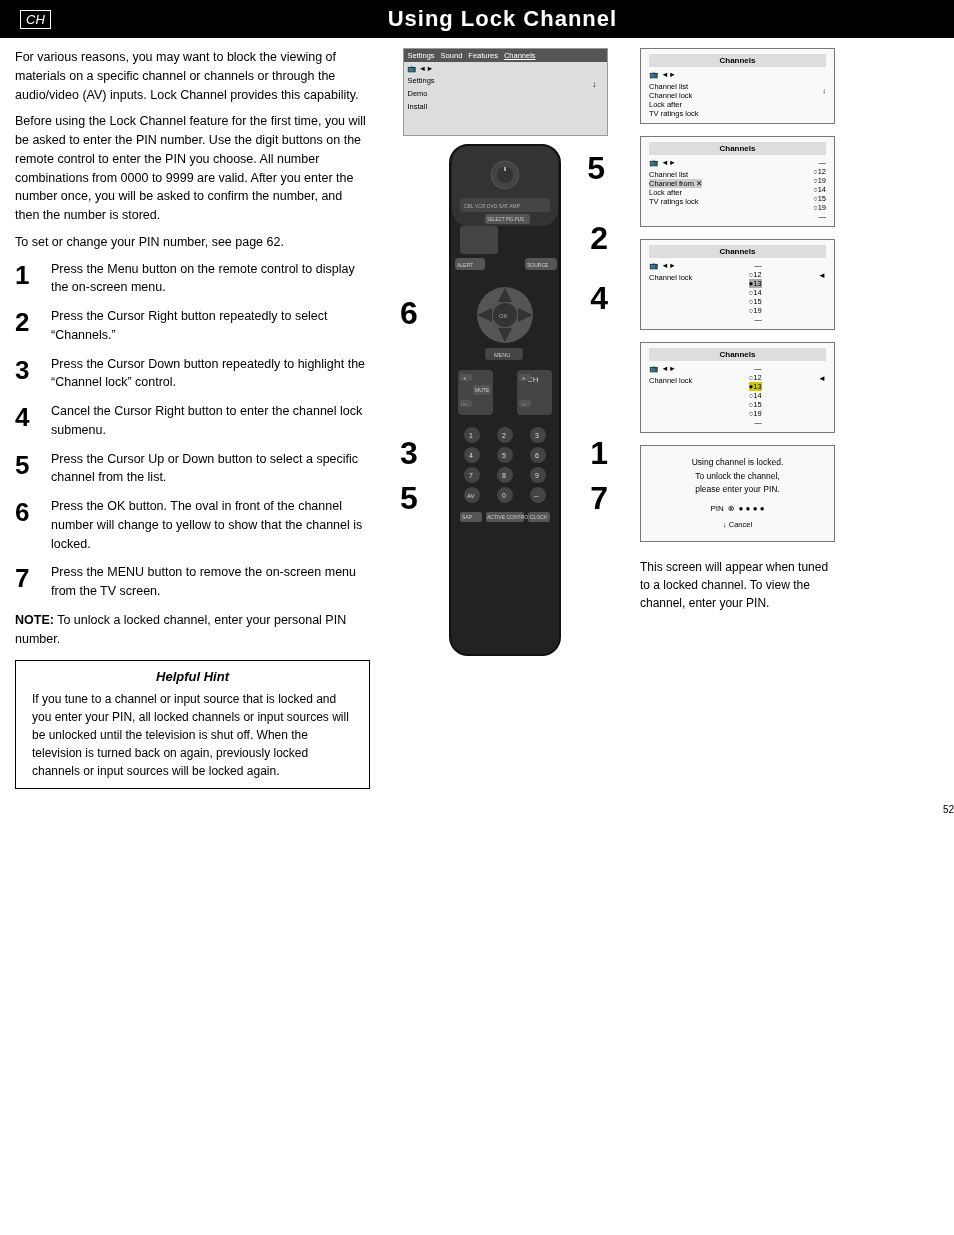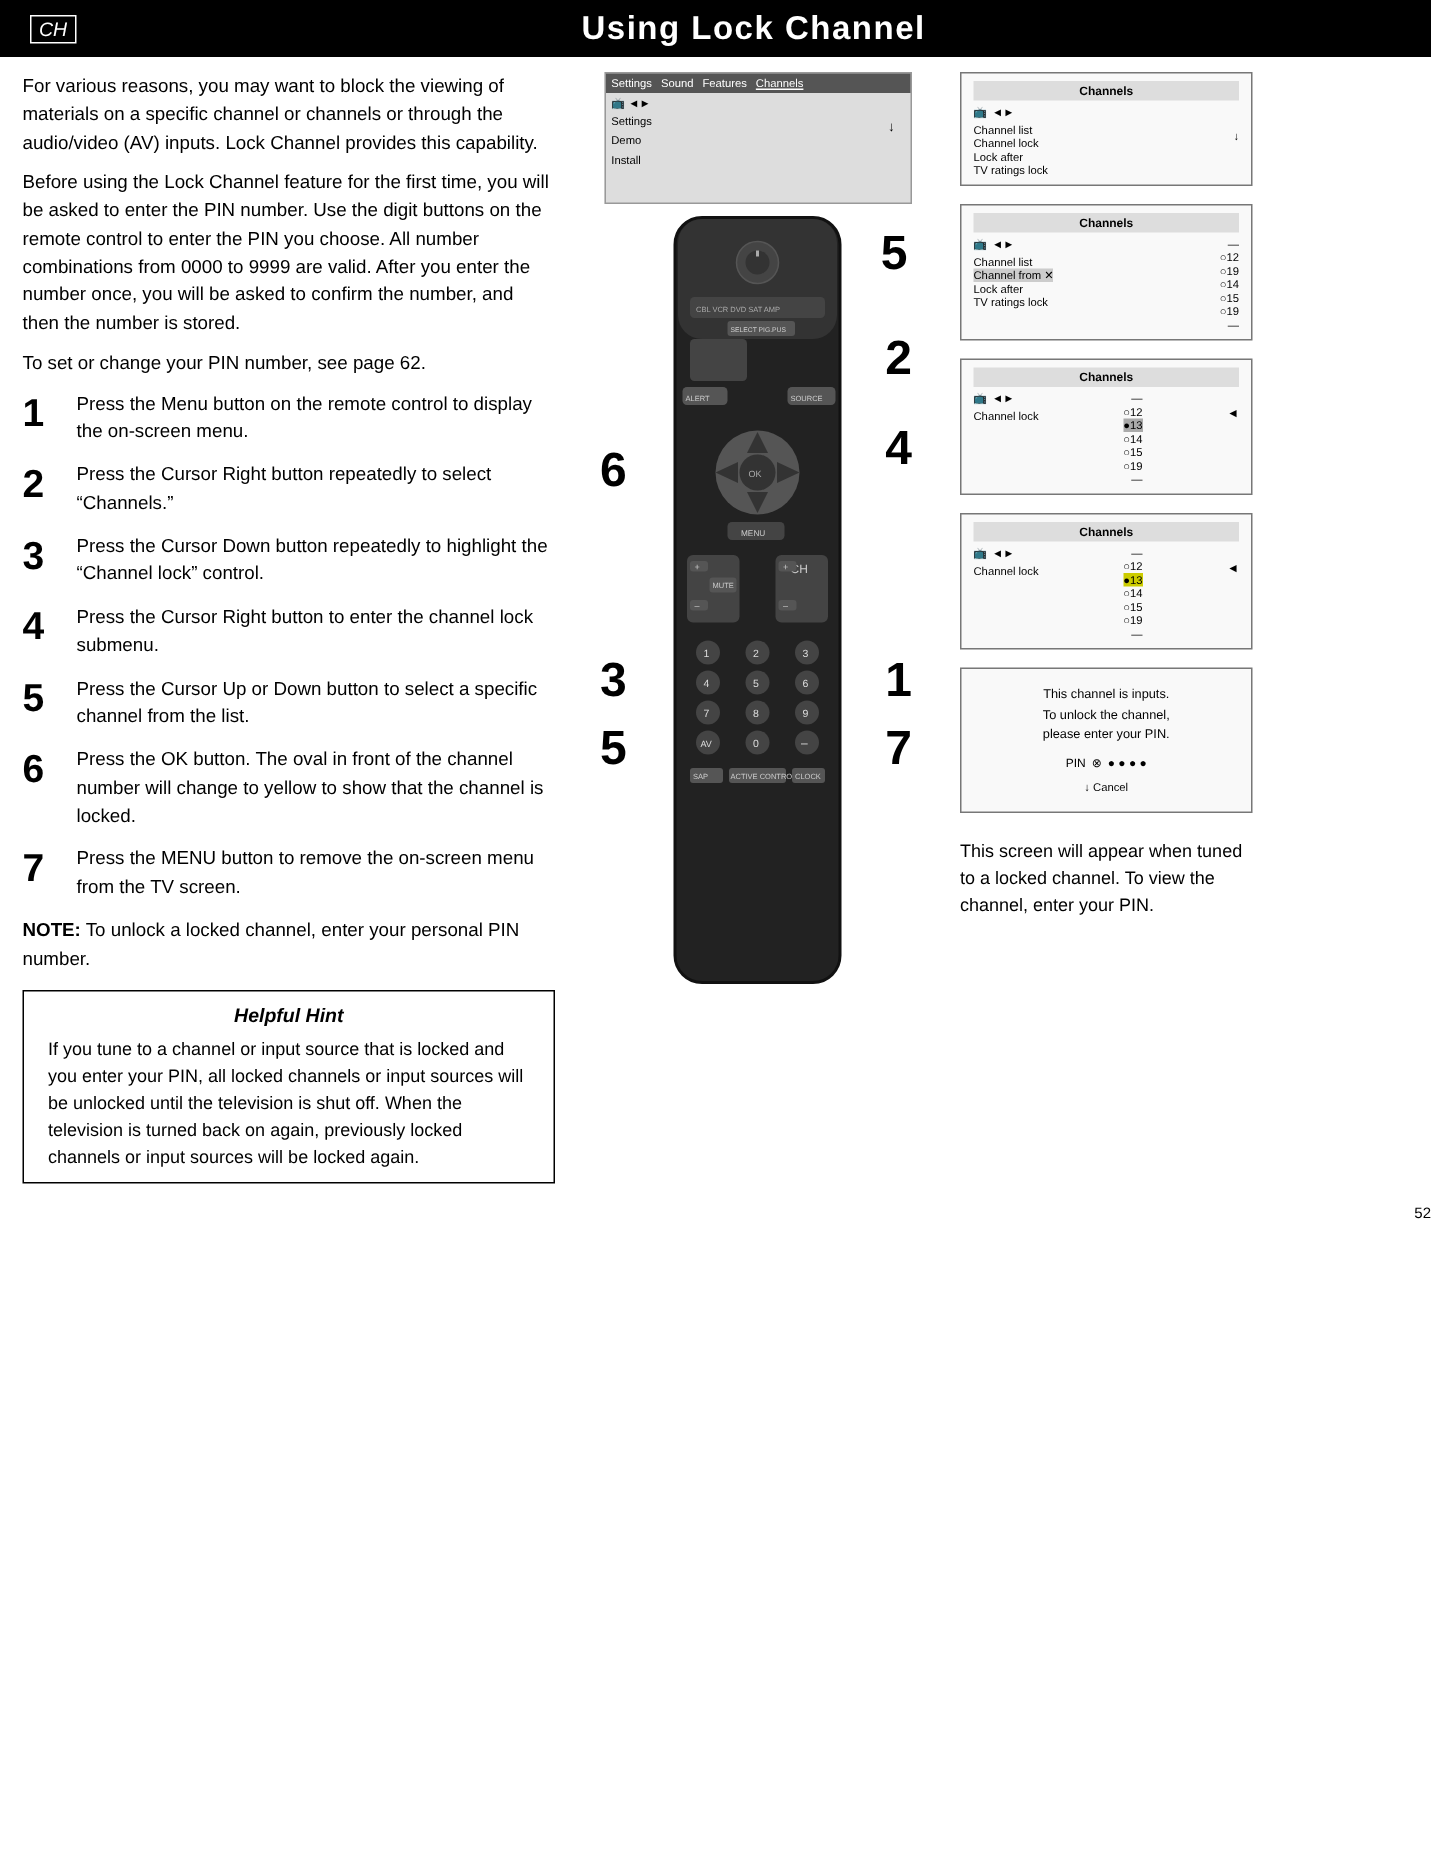--- a/index.html
+++ b/index.html
@@ -216,21 +216,21 @@
         <span class="step-text">Press the Cursor Right button repeatedly to select “Channels.”</span>
       </div>
 
       <div class="step">
         <span class="step-num">3</span>
         <span class="step-text">Press the Cursor Down button repeatedly to highlight the “Channel lock” control.</span>
       </div>
 
       <div class="step">
         <span class="step-num">4</span>
-        <span class="step-text">Press the Cursor Right button to enter the channel lock submenu.</span>
+        <span class="step-text">Cancel the Cursor Right button to enter the channel lock submenu.</span>
       </div>
 
       <div class="step">
         <span class="step-num">5</span>
         <span class="step-text">Press the Cursor Up or Down button to select a specific channel from the list.</span>
       </div>
 
       <div class="step">
         <span class="step-num">6</span>
         <span class="step-text">Press the OK button. The oval in front of the channel number will change to yellow to show that the channel is locked.</span>
@@ -484,21 +484,21 @@
           <div>○14</div>
           <div>○15</div>
           <div>○19</div>
           <div>—</div>
         </div>
         <div style="font-size:8px; padding-top:10px;">◄</div>
       </div>
     </div>
 
     <div class="locked-channel-box">
-      <div>This channel is inputs.</div>
+      <div>Using channel is locked.</div>
       <div>To unlock the channel,</div>
       <div>please enter your PIN.</div>
       <div class="pin-row">
         <span>PIN</span>
         <span>⊗</span>
         <span>● ● ● ●</span>
       </div>
       <div style="font-size:7.5px; margin-top:3px;">
         <span>↓</span>
         <span>Cancel</span>

